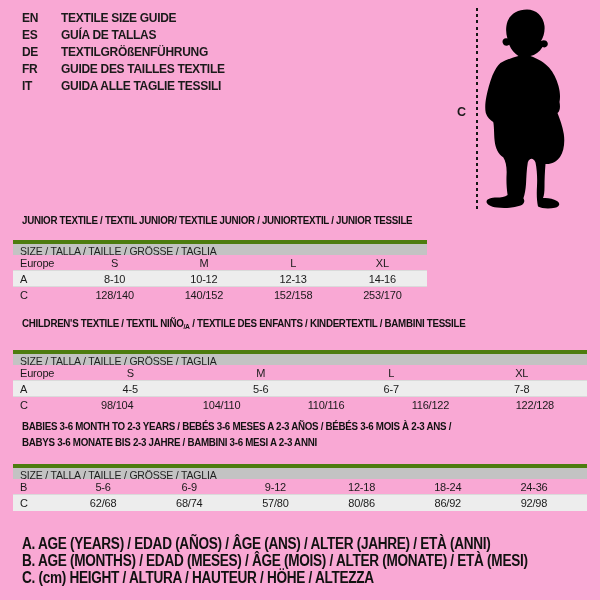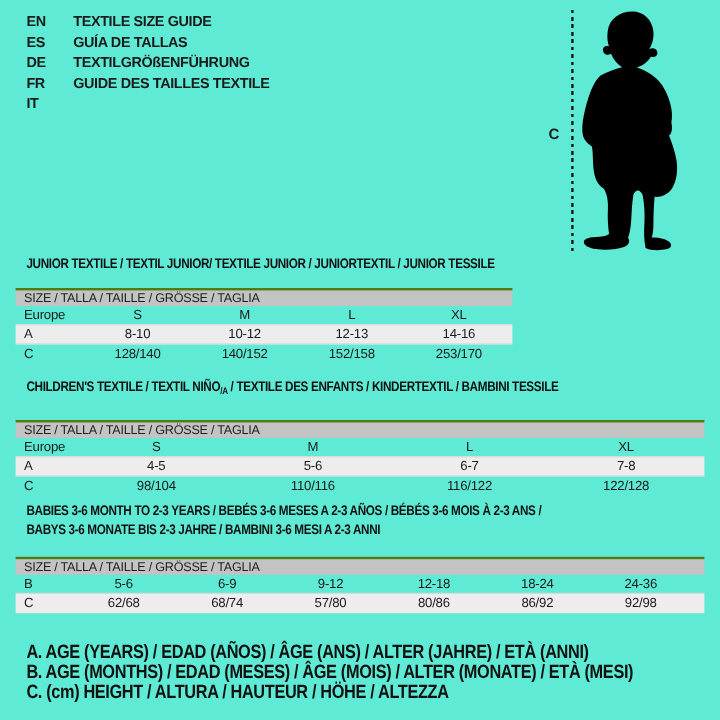--- a/index.html
+++ b/index.html
@@ -1,17 +1,17 @@
 <!DOCTYPE html>
 <html><head>
 <meta charset="utf-8">
 <style>
   html,body{margin:0;padding:0;background:#ffffff;}
   #canvas{
-    position:relative;width:600px;height:600px;background:#5eead4;overflow:hidden;
+    position:relative;width:600px;height:600px;background:#f9a8d4;overflow:hidden;
     font-family:"Liberation Sans",sans-serif;color:#1a1a1a;
   }
   
   .lang-block{position:absolute;left:22px;top:9px;}
   .lang-row{display:flex;height:17px;align-items:center;font-weight:bold;font-size:12px;letter-spacing:-0.3px;}
   .lang-code{width:39px;flex:0 0 39px;}
   
   .figure{position:absolute;left:450px;top:6px;width:148px;height:210px;}
   .measure-line{
     position:absolute;left:26px;top:2px;width:2px;height:203px;
@@ -25,21 +25,21 @@
   .sec-title .subsize{font-size:8px;vertical-align:-2px;}
   .title-junior{top:214px;}
   .title-children{top:317px;}
   .title-babies{top:419px;line-height:15.5px;}
   
   .sizetable{position:absolute;left:13px;font-size:11px;letter-spacing:-0.2px;}
   .t-junior{top:240px;width:414px;}
   .t-children{top:350px;width:574px;}
   .t-babies{top:464px;width:574px;}
   .thead{
-    height:15px;line-height:15px;background:#c3c3c3;border-top:2px solid #4d7c0f;
+    height:15px;line-height:15px;background:#c3c3c3;border-top:4px solid #4d7c0f;
     padding-left:7px;font-size:10.5px;color:#1f1f1f;box-sizing:border-box;
   }
   .trow{display:flex;height:16px;line-height:16px;border-bottom:1px solid #dadada;box-sizing:border-box;justify-content:space-between;}
   .trow:last-child{border-bottom:none;}
   .trow.alt{background:#ededed;}
   .tlabel{padding-left:7px;box-sizing:border-box;}
   .t-junior .tlabel{flex:0 0 57px;}
   .t-children .tlabel{flex:0 0 52px;}
   .t-babies .tlabel{flex:0 0 47px;}
   .t-babies .trow{padding-right:10px;}
@@ -64,20 +64,21 @@
     <div class="lang-row">
       <span class="lang-code">DE</span>
       <span>TEXTILGRÖßENFÜHRUNG</span>
     </div>
     <div class="lang-row">
       <span class="lang-code">FR</span>
       <span>GUIDE DES TAILLES TEXTILE</span>
     </div>
     <div class="lang-row">
       <span class="lang-code">IT</span>
+      <span>GUIDA ALLE TAGLIE TESSILI</span>
     </div>
   </div>
 
   <div class="figure">
     <span class="measure-label">C</span>
     <div class="measure-line"></div>
     <svg class="baby-svg" viewBox="0 0 100 205" aria-hidden="true">
       <path fill="#000000" d="M47 1.5
         C56 1.5 63.5 8 64.5 18 C65 24 63.5 29 61 33
         C63.5 31.5 66.5 32 67.5 34.5 C68.8 37.8 66 40.5 62.5 39
@@ -145,20 +146,21 @@
     <div class="trow alt">
       <span class="tlabel">A</span>
       <span class="tcell">4-5</span>
       <span class="tcell">5-6</span>
       <span class="tcell">6-7</span>
       <span class="tcell">7-8</span>
     </div>
     <div class="trow">
       <span class="tlabel">C</span>
       <span class="tcell">98/104</span>
+      <span class="tcell">104/110</span>
       <span class="tcell">110/116</span>
       <span class="tcell">116/122</span>
       <span class="tcell">122/128</span>
     </div>
   </div>
 
   <div class="sec-title title-babies">
     <div class="condensed">BABIES 3-6 MONTH TO 2-3 YEARS / BEBÉS 3-6 MESES A 2-3 AÑOS / BÉBÉS 3-6 MOIS À 2-3 ANS /</div>
     <div class="condensed">BABYS 3-6 MONATE BIS 2-3 JAHRE / BAMBINI 3-6 MESI A 2-3 ANNI</div>
   </div>

